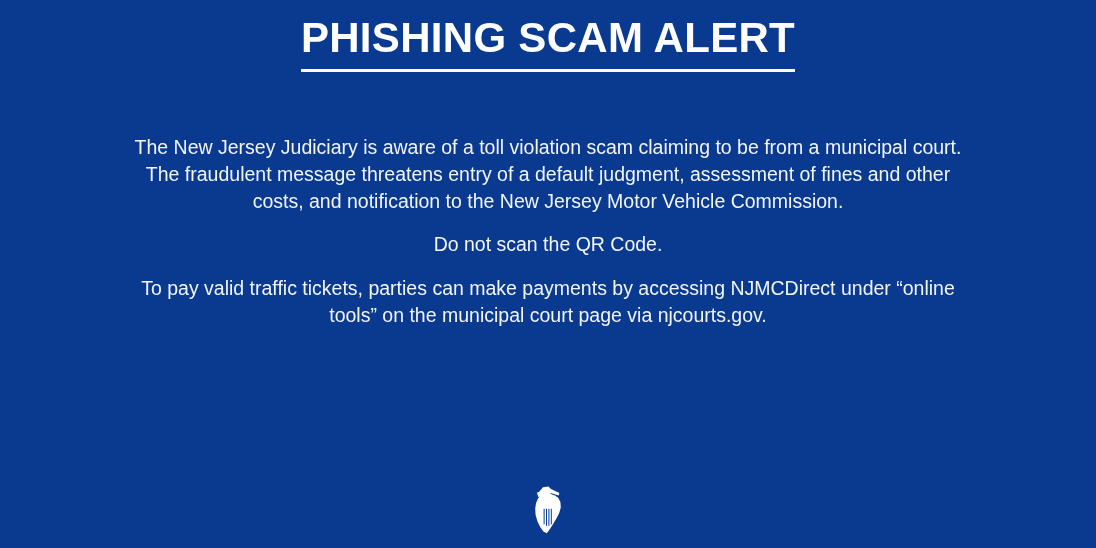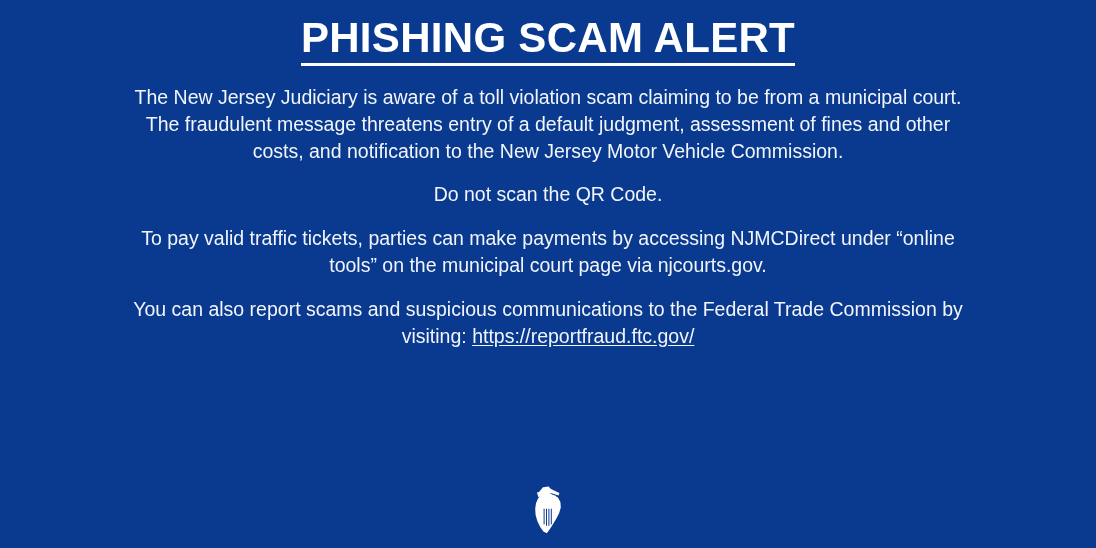--- a/index.html
+++ b/index.html
@@ -32,21 +32,21 @@
   }
   .alert-title {
     display: inline-block;
     color: #ffffff;
     font-family: "Liberation Sans", sans-serif;
     font-size: 42px;
     font-weight: 700;
     letter-spacing: 0.3px;
     line-height: 1.12;
     border-bottom: 3px solid #ffffff;
-    padding-bottom: 2px;
+    padding-bottom: 8px;
     white-space: nowrap;
   }
 
   
   .body-block {
     width: 880px;
     margin-top: 18px;
     text-align: center;
     color: #f2f5fa;
     font-family: "Liberation Sans", sans-serif;
@@ -58,20 +58,21 @@
     margin: 0;
     padding: 0;
   }
   .para + .para {
     margin-top: 17px; 
   }
   .para-narrow {
     width: 860px;
     margin-left: auto;
     margin-right: auto;
+    margin-top: 44px;
   }
   .para-wide {
     width: 880px;
     margin-left: auto;
     margin-right: auto;
   }
   .link-url {
     color: #f2f5fa;
     text-decoration: underline;
     text-underline-offset: 2px;
@@ -104,23 +105,20 @@
 
   <div class="body-block">
 
     <p class="para para-narrow">The New Jersey Judiciary is aware of a toll violation scam claiming to be from a municipal court. The fraudulent message threatens entry of a default judgment, assessment of fines and other costs, and notification to the New Jersey Motor Vehicle Commission.</p>
 
     <p class="para para-narrow">Do not scan the QR Code.</p>
 
     <p class="para para-narrow">To pay valid traffic tickets, parties can make payments by accessing NJMCDirect under “online tools” on the municipal court page via njcourts.gov.</p>
 
 
-    <p class="para para-wide">
-      <span>You can also report scams and suspicious communications to the Federal Trade Commission by visiting: </span><a class="link-url" href="#">https://reportfraud.ftc.gov/</a>
-    </p>
 
   </div>
 
   <div class="seal-wrap">
     <svg class="seal" viewBox="0 0 34 48" aria-hidden="true">
 
       <path fill="#ffffff" d="M12.0 1.2 L17.6 0.6 L20.2 3.4 L18.8 7.6 L22.6 9.0 L27.0 11.6 L29.4 16.0
                L29.8 21.4 L28.2 27.0 L25.4 32.6 L21.8 38.4 L18.6 43.6 L15.8 47.2
                L12.4 45.4 L9.2 41.0 L6.4 35.2 L4.6 29.0 L4.2 22.8 L5.0 17.2
                L7.0 12.4 L9.6 9.2 L8.4 5.6 Z"></path>

